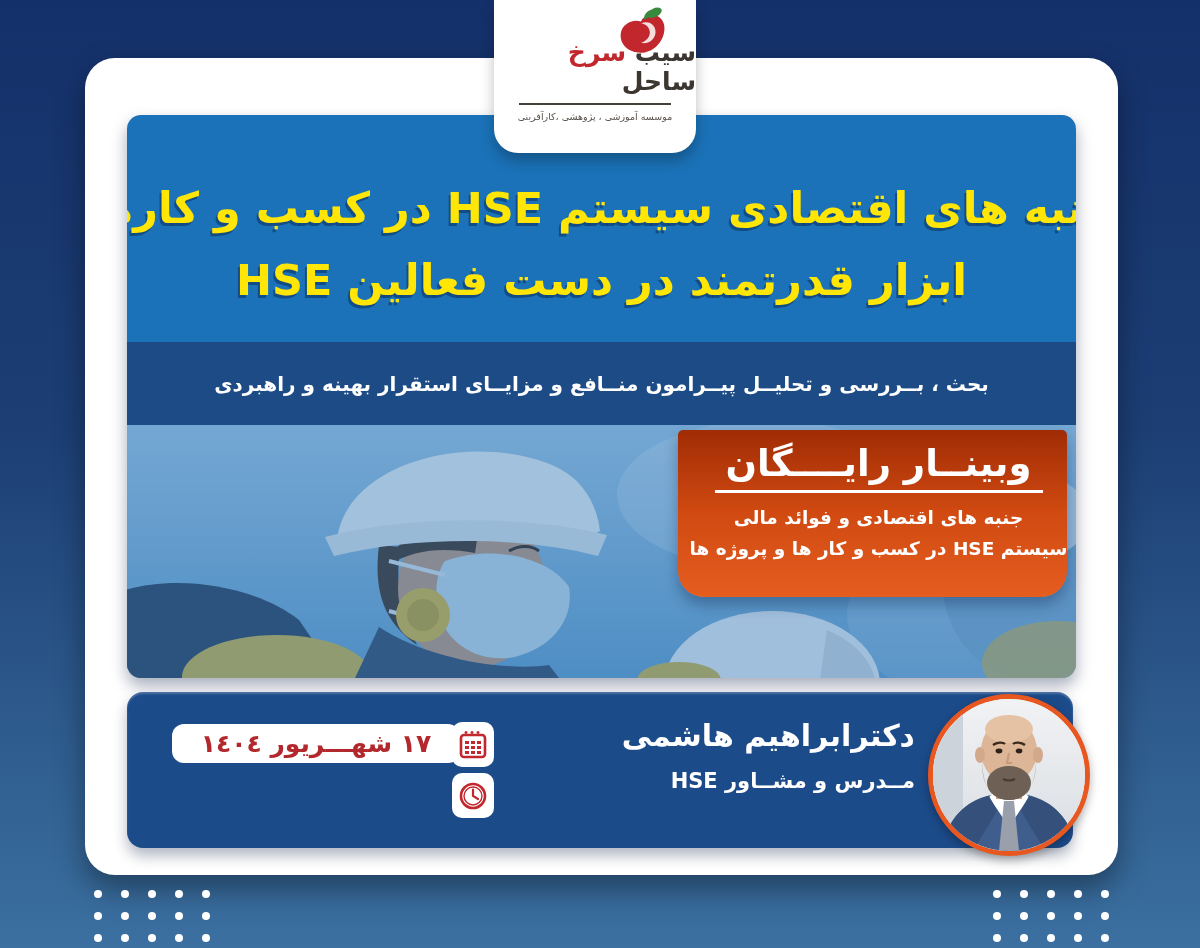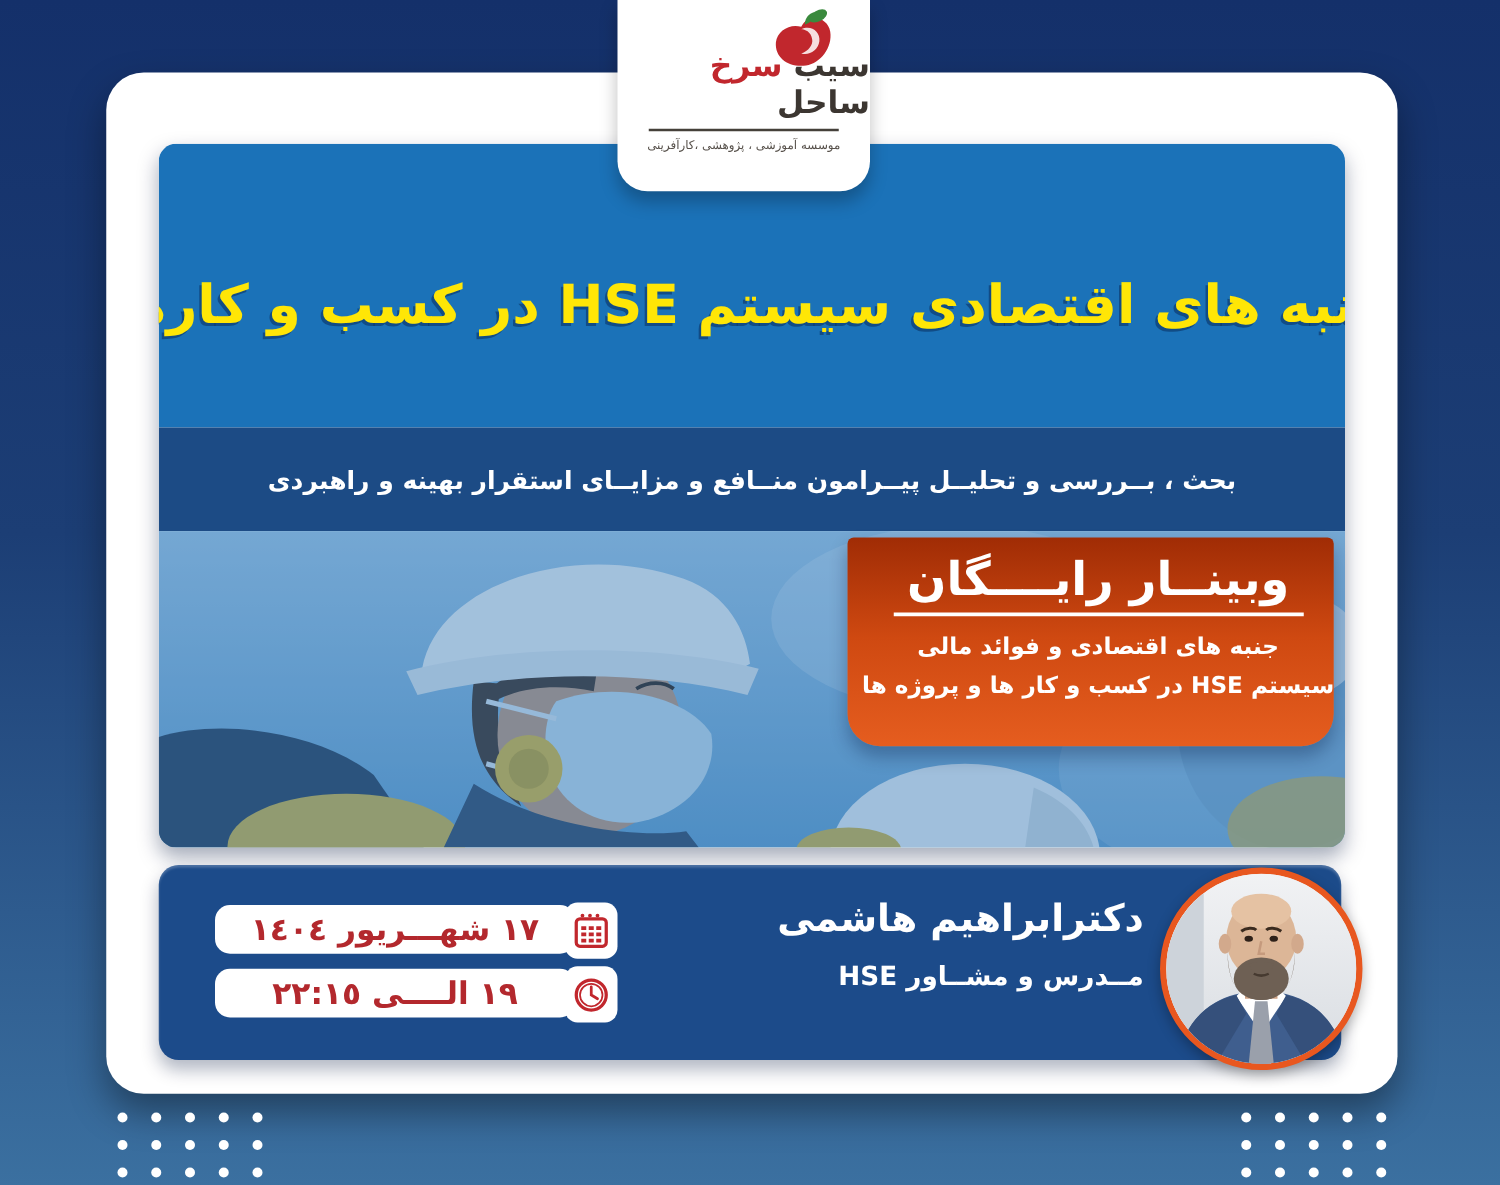--- a/index.html
+++ b/index.html
@@ -73,20 +73,21 @@
 </head>
 <body>
 
 <div class="stage">
 
   <div class="card"></div>
 
   <div class="panel">
     <div class="title-zone">
       <div class="title-line">جنبه های اقتصادی سیستم HSE در کسب و کارها</div>
+      <div class="title-line">ابزار قدرتمند در دست فعالین HSE</div>
     </div>
     <div class="subtitle-zone">
       <div class="subtitle-line">بحث ، بــررسی و تحلیــل پیــرامون منــافع و مزایــای استقرار بهینه و راهبردی</div>
     </div>
     <div class="photo-zone">
       <svg width="949" height="253" viewBox="0 0 949 253" preserveAspectRatio="none">
         <defs>
           <linearGradient id="pbg" x1="0" y1="0" x2="0" y2="1">
             <stop offset="0" stop-color="#a9cce7"></stop>
               <stop offset="1" stop-color="#6ba3cf"></stop>
@@ -167,23 +168,20 @@
             <rect x="12" y="11" width="4" height="3"></rect>
             <rect x="18" y="11" width="4" height="3"></rect>
           <rect x="6" y="16" width="4" height="3"></rect>
             <rect x="12" y="16" width="4" height="3"></rect>
             <rect x="18" y="16" width="4" height="3"></rect>
           <rect x="6" y="21" width="4" height="3"></rect>
             <rect x="12" y="21" width="4" height="3"></rect>
             <rect x="18" y="21" width="4" height="3"></rect>
         </g>
       </svg>
-    </div>
-    <div class="pill time-pill">
-      <span>١٩ الــــی ٢٢:١٥</span>
     </div>
     <div class="icon-chip clock-chip">
       <svg width="30" height="30" viewBox="0 0 30 30">
         <circle cx="15" cy="15" r="12" fill="none" stroke="#c1272d" stroke-width="2.6"></circle>
         <circle cx="15" cy="15" r="9" fill="none" stroke="#c1272d" stroke-width="1.4"></circle>
         <path d="M15,8.5 L15,15 L20,18" fill="none" stroke="#c1272d" stroke-width="2.2" stroke-linecap="round"></path>
       </svg>
     </div>
     <div class="speaker">
       <div class="speaker-name">دکترابراهیم هاشمی</div>

